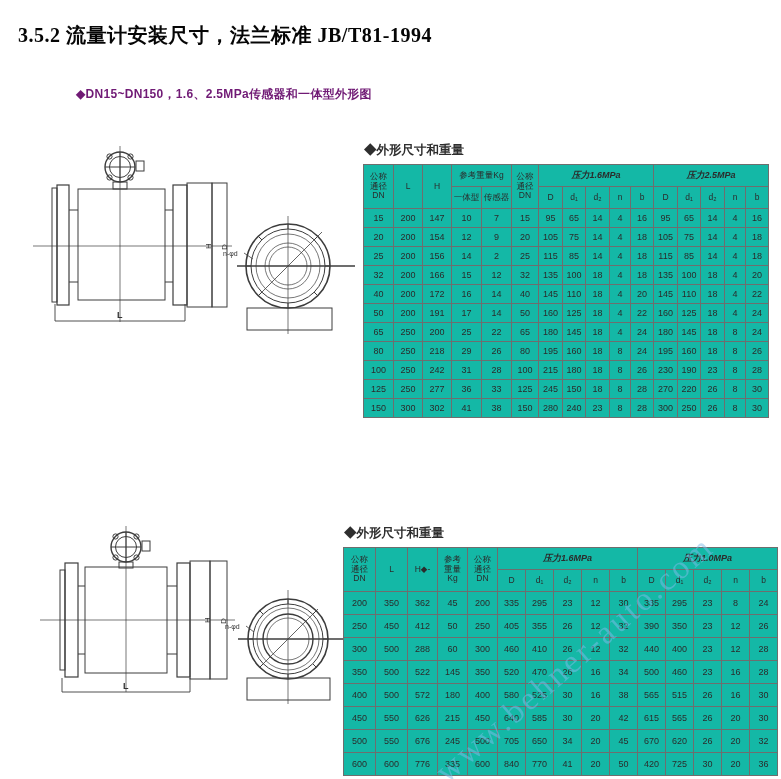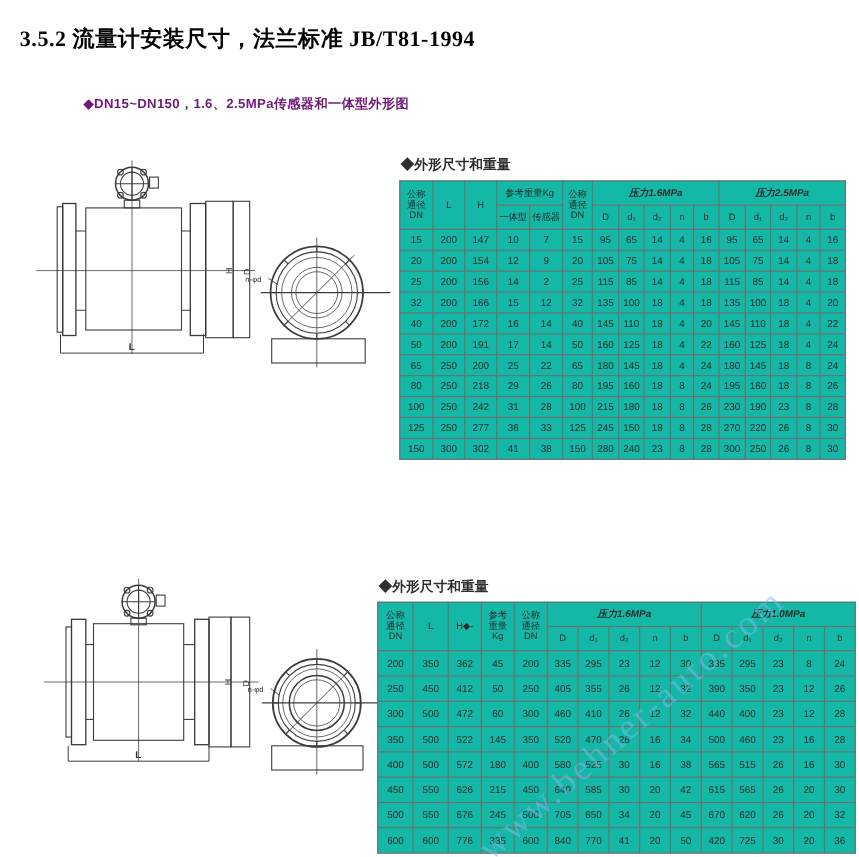--- a/index.html
+++ b/index.html
@@ -536,21 +536,21 @@
             <td>32</td>
             <td>390</td>
             <td>350</td>
             <td>23</td>
             <td>12</td>
             <td>26</td>
           </tr>
           <tr>
             <td>300</td>
             <td>500</td>
-            <td>472</td>
+            <td>288</td>
             <td>60</td>
             <td>300</td>
             <td>460</td>
             <td>410</td>
             <td>26</td>
             <td>12</td>
             <td>32</td>
             <td>440</td>
             <td>400</td>
             <td>23</td>

